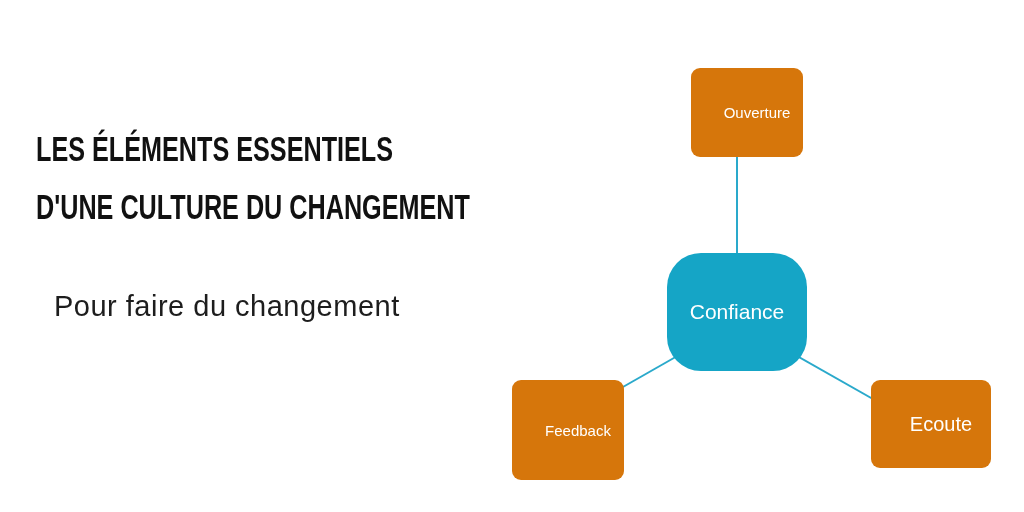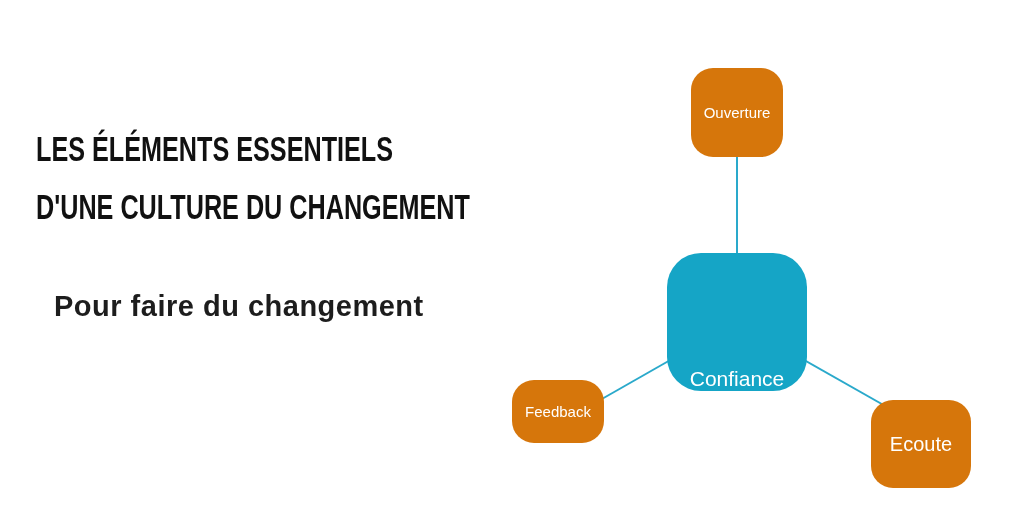--- a/index.html
+++ b/index.html
@@ -34,21 +34,21 @@
   }
 
   .subtitle-block {
     position: absolute;
     left: 54px;
     top: 286px;
     color: var(--subtitle_text, #1d1d1d);
   }
   .subtitle-line {
     font-size: 29px;
-    font-weight: 700;
+    font-weight: 400;
     line-height: 41px;
     letter-spacing: 0.5px;
     white-space: nowrap;
   }
 
   
   .diagram-lines {
     position: absolute;
     left: 0;
     top: 0;
@@ -63,31 +63,32 @@
   .node {
     position: absolute;
     display: flex;
     align-items: center;
     justify-content: center;
     color: var(--node_label, #ffffff);
     text-align: center;
   }
   .node-orange {
     background: var(--orange, #d6760b);
-    border-radius: 22px;
+    border-radius: 9px;
+    padding-left: 20px;
   }
   .node-teal {
     background: var(--teal, #15a5c6);
     border-radius: 34px;
   }
 
   #node-ouverture { left: 691px; top: 68px;  width: 92px;  height: 89px;  font-size: 15px; }
-  #node-confiance { left: 667px; top: 253px; width: 140px; height: 138px; font-size: 21px; align-items: flex-end; }
-  #node-feedback  { left: 512px; top: 380px; width: 92px;  height: 63px;  font-size: 15px; align-items: center; }
-  #node-ecoute    { left: 871px; top: 400px; width: 100px;  height: 88px;  font-size: 20px; }
+  #node-confiance { left: 667px; top: 253px; width: 140px; height: 118px; font-size: 21px; }
+  #node-feedback  { left: 512px; top: 380px; width: 92px;  height: 100px;  font-size: 15px; align-items: center; }
+  #node-ecoute    { left: 871px; top: 380px; width: 100px;  height: 88px;  font-size: 20px; }
 </style>
 </head>
 <body>
 
 <div class="title-block">
   <div class="title-line">LES ÉLÉMENTS ESSENTIELS</div>
   <div class="title-line">D'UNE CULTURE DU CHANGEMENT</div>
 </div>
 
 <div class="subtitle-block">

